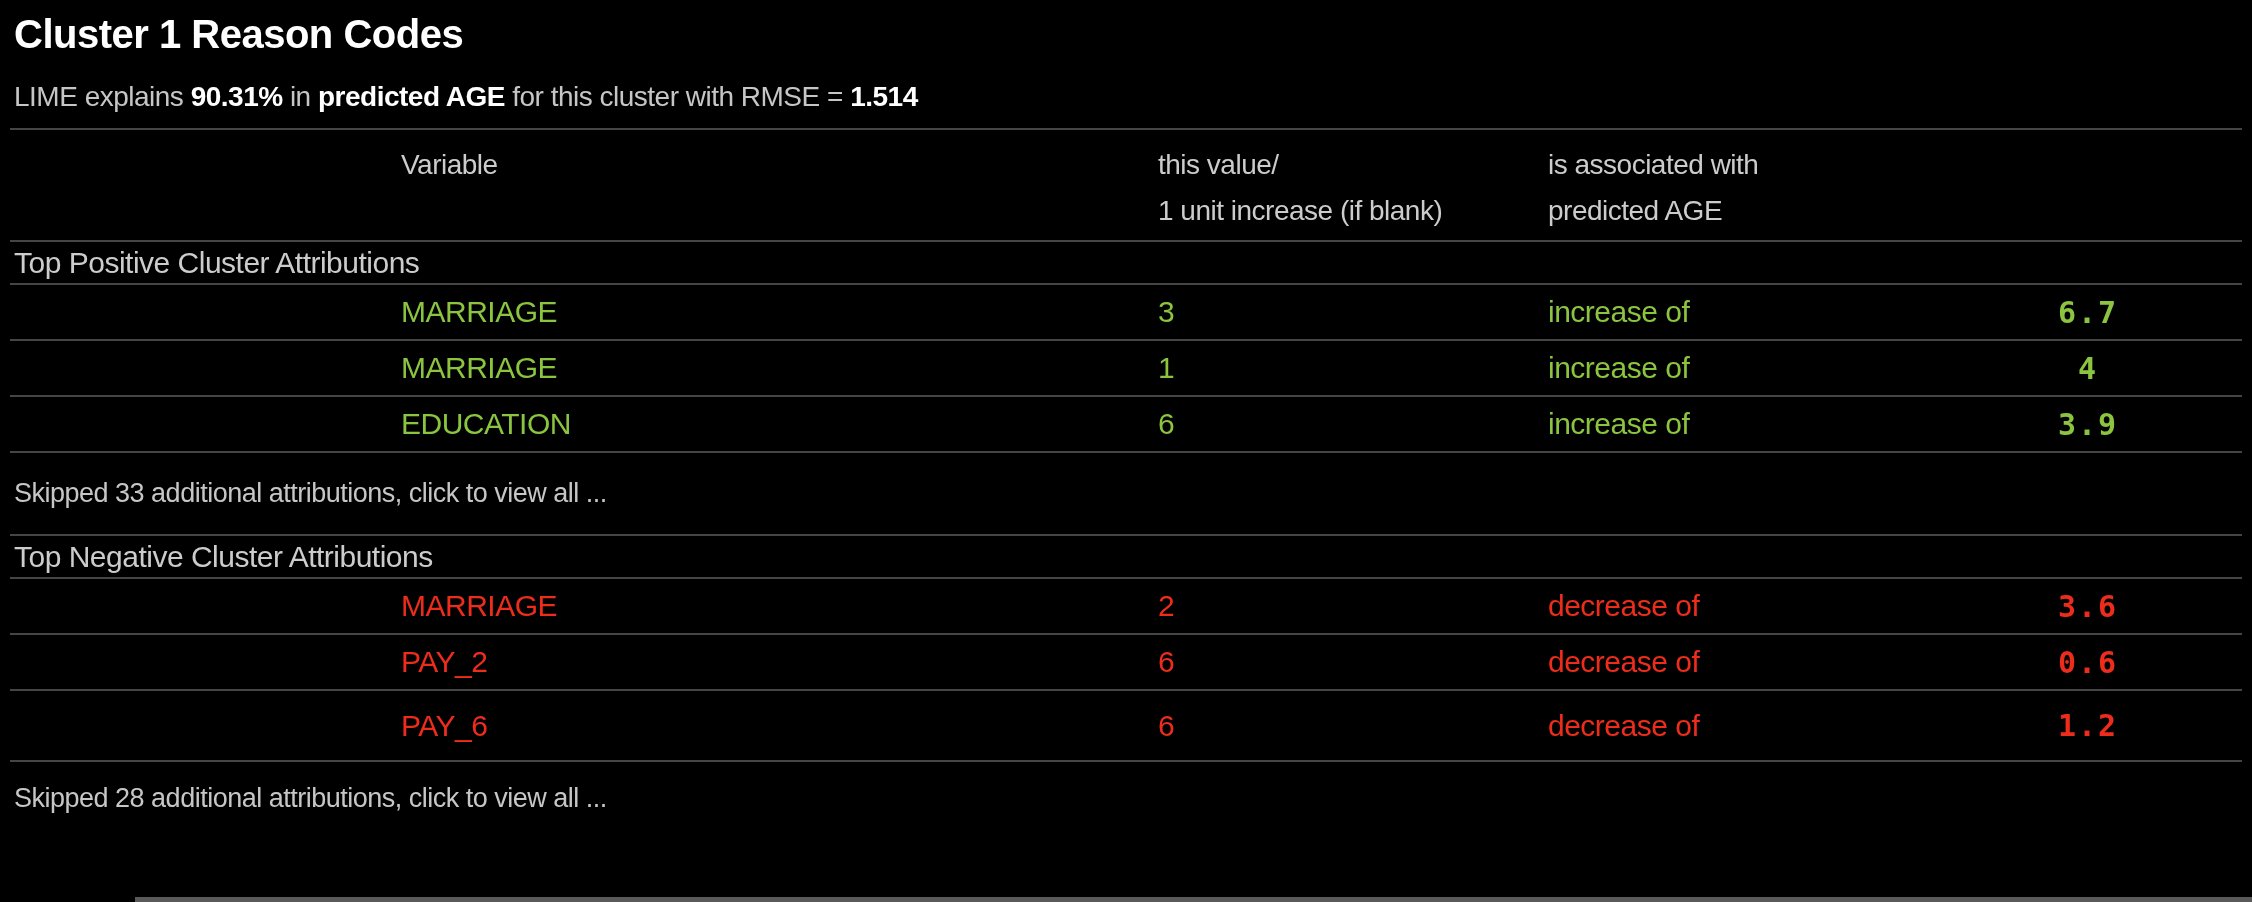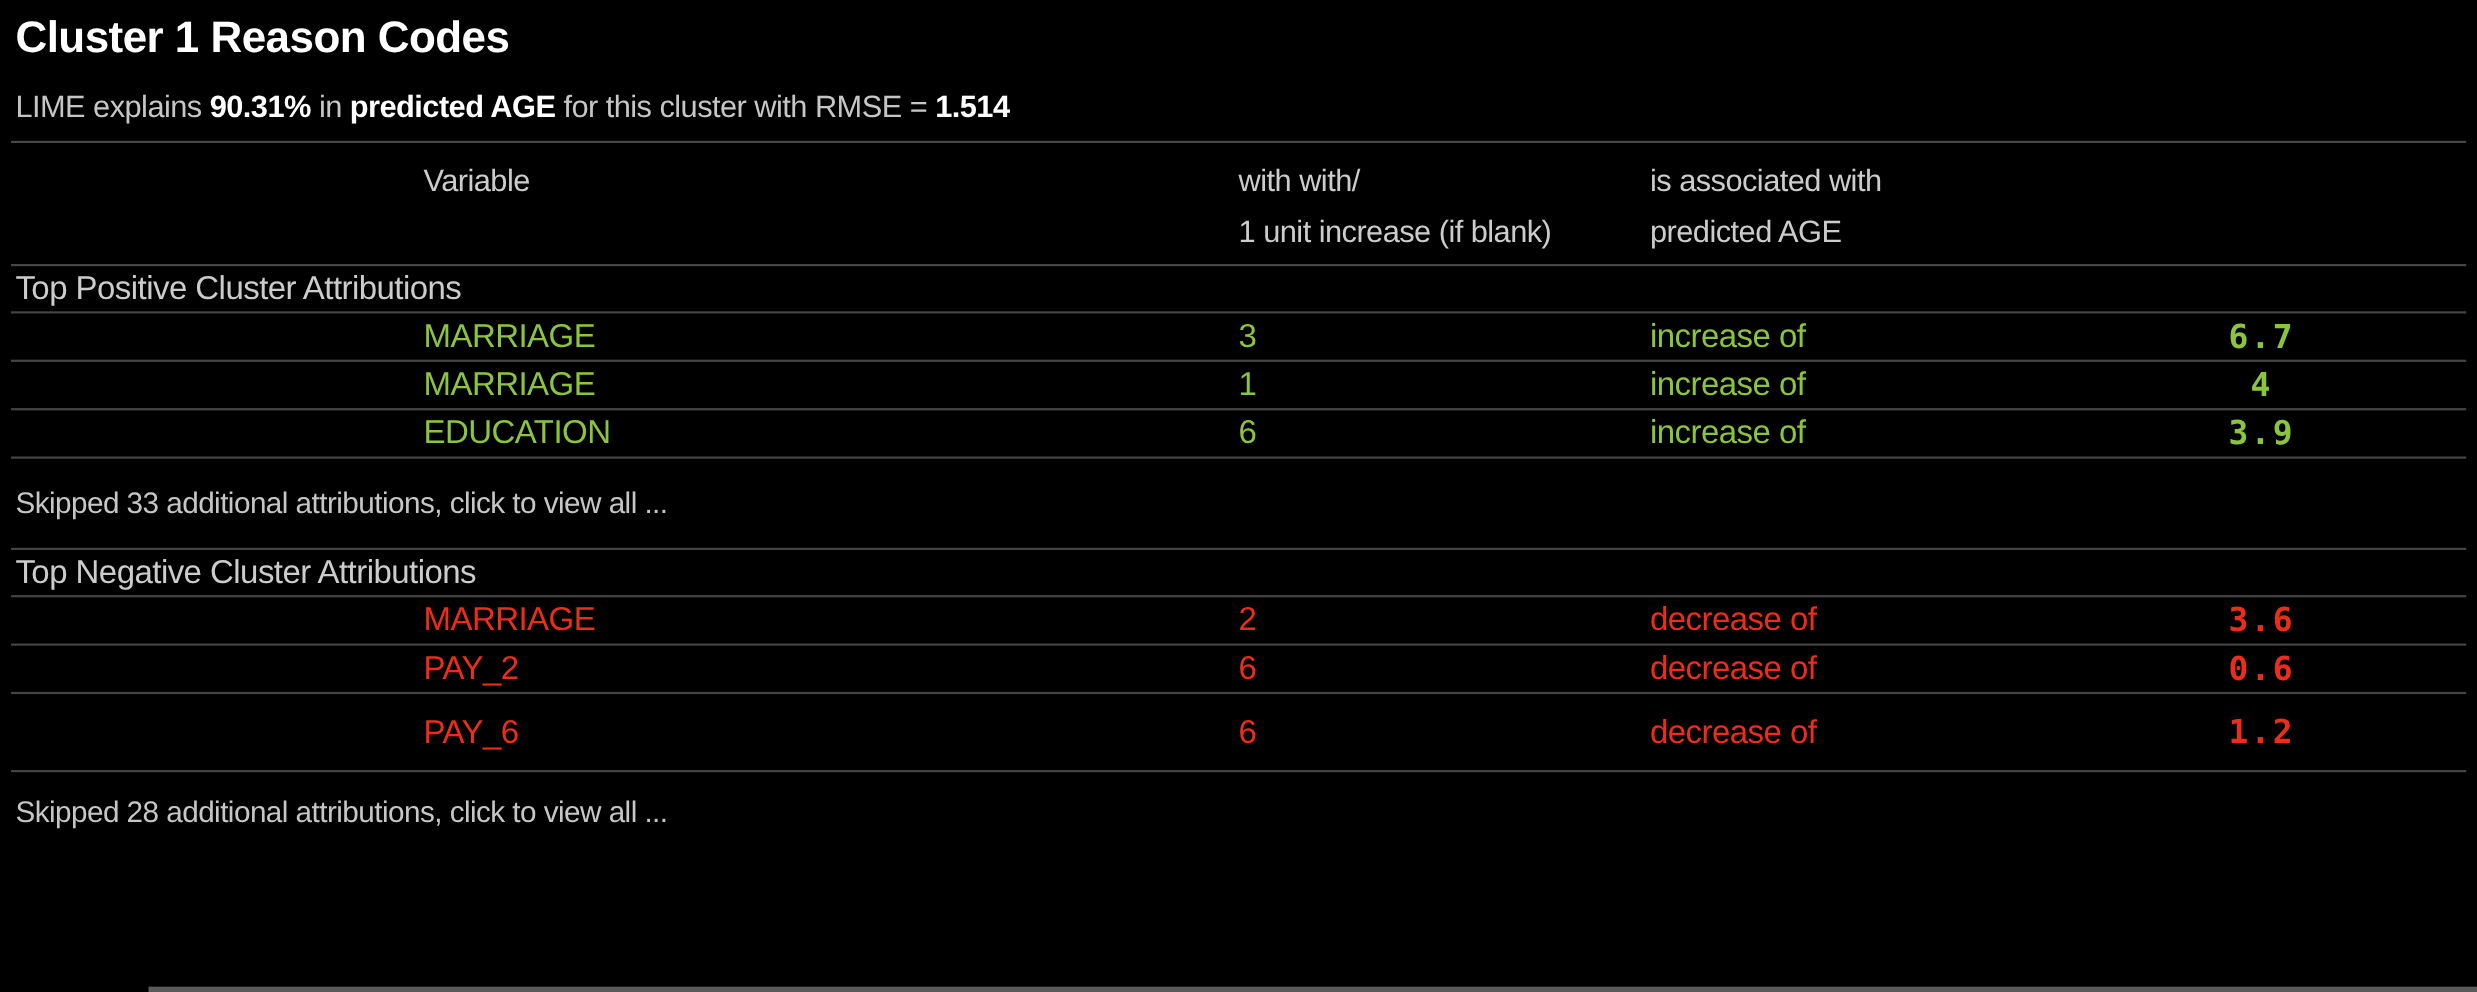--- a/index.html
+++ b/index.html
@@ -31,32 +31,33 @@
     line-height: 30px;
   }
   .subtitle .b { color: var(--title_text, #fff); font-weight: bold; }
 
   .block { border-top: 2px solid var(--divider, #454545); box-sizing: border-box; }
 
   .row {
     display: grid;
     grid-template-columns: 375px 741px 374px 370px 1fr;
     align-items: center;
+    gap: 16px;
   }
   .thead { height: 112px; align-items: start; padding-top: 12px; }
   .hdr { color: var(--header_text, #ccc); font-size: 28px; line-height: 46px; }
 
   .section-title {
     height: 43px;
     display: flex; align-items: center;
     color: var(--header_text, #cfcfcf);
     font-size: 30px;
     padding-left: 4px;
   }
-  .data-row { height: 44px; font-size: 30px; cursor: pointer; }
+  .data-row { height: 56px; font-size: 30px; cursor: pointer; }
   .data-row.tall { height: 71px; }
   .pos .cell { color: var(--positive, #8bc53f); }
   .neg .cell { color: var(--negative, #ee2c1c); }
   .c-amt {
     font-family: "DejaVu Sans Mono", monospace;
     font-weight: bold;
     font-size: 30px;
     letter-spacing: 2px;
     text-align: center;
   }
@@ -85,21 +86,21 @@
   <h1 class="title">Cluster 1 Reason Codes</h1>
 
   <div class="subtitle">
     <span>LIME explains </span><span class="b">90.31%</span><span> in </span><span class="b">predicted AGE</span><span> for this cluster with RMSE = </span><span class="b">1.514</span>
   </div>
 
   <div class="block row thead">
     <div class="c-indent"></div>
     <div class="hdr">Variable</div>
     <div class="hdr">
-      <div>with with/</div>
+      <div>this value/</div>
       <div>1 unit increase (if blank)</div>
     </div>
     <div class="hdr">
       <div>is associated with</div>
       <div>predicted AGE</div>
     </div>
     <div class="c-amt"></div>
   </div>
 
   <div class="block section-title">Top Positive Cluster Attributions</div>

